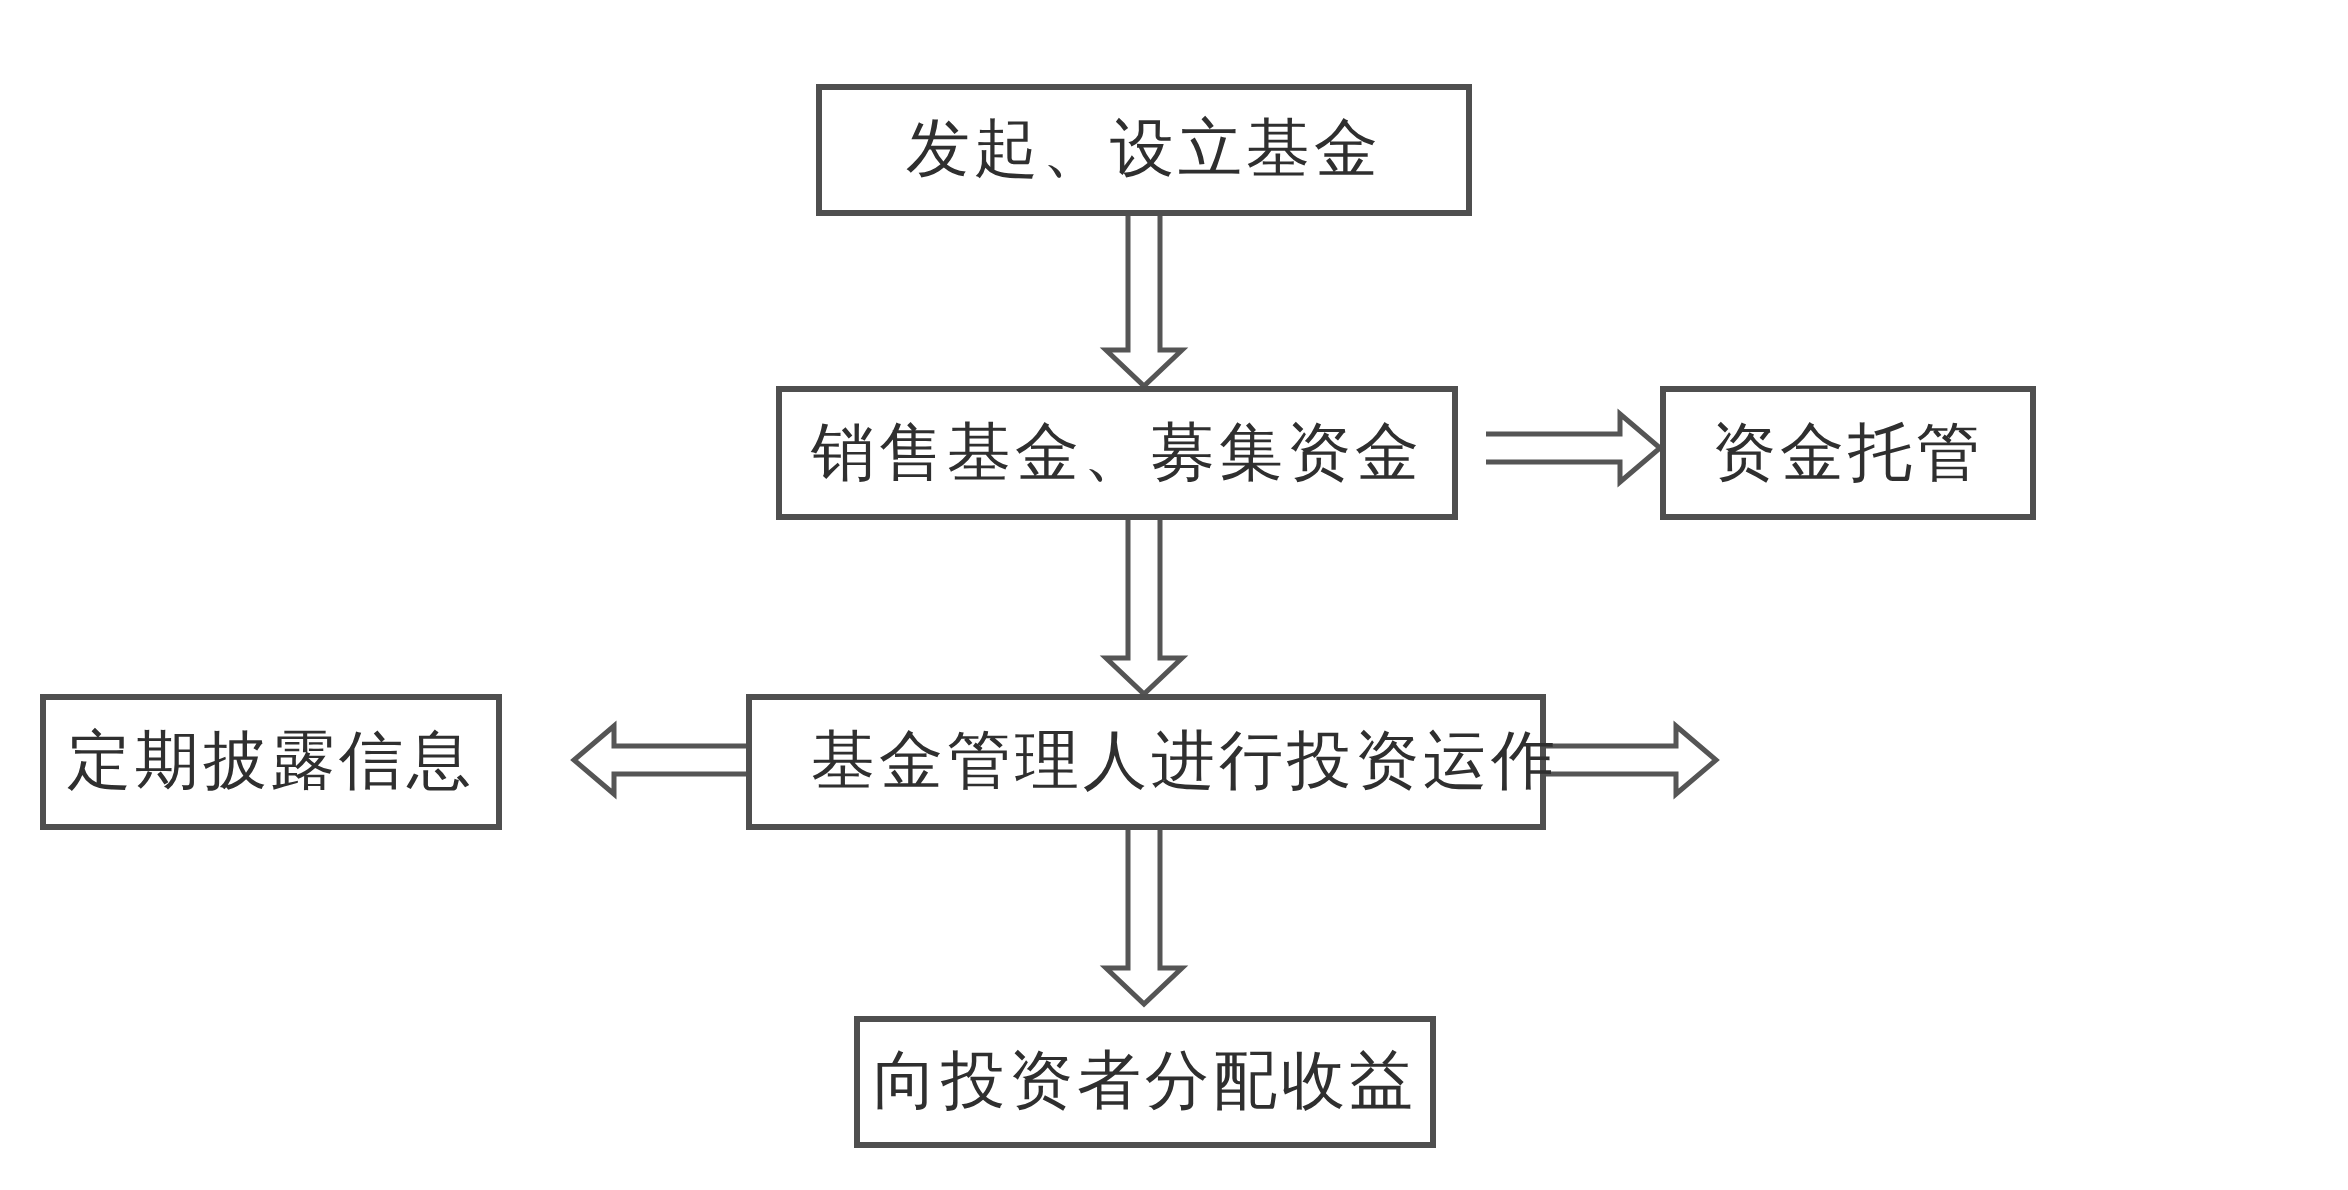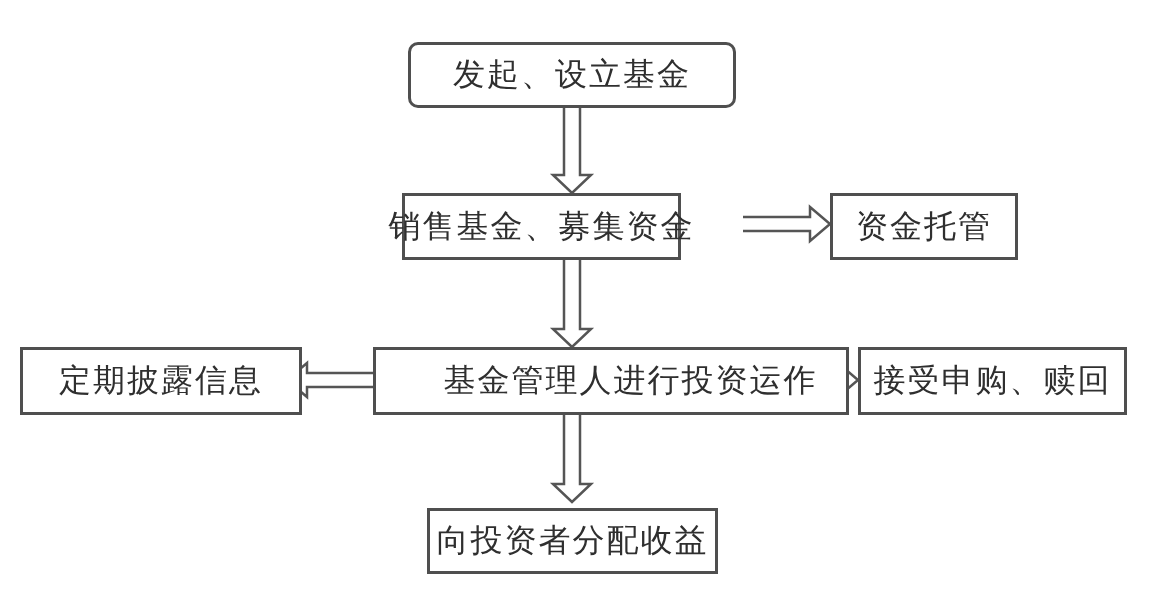--- a/index.html
+++ b/index.html
@@ -52,27 +52,26 @@
   <svg id="arrow-layer" viewBox="0 0 1174 595" xmlns="http://www.w3.org/2000/svg">
 
     <path class="arrow" d="M 564,108 L 564,175 L 553,175 L 572,193 L 591,175 L 580,175 L 580,108"></path>
     <path class="arrow" d="M 564,260 L 564,329 L 553,329 L 572,347 L 591,329 L 580,329 L 580,260"></path>
     <path class="arrow" d="M 564,415 L 564,484 L 553,484 L 572,502 L 591,484 L 580,484 L 580,415"></path>
     <path class="arrow" d="M 743,217 L 810,217 L 810,207 L 830,224 L 810,241 L 810,231 L 743,231"></path>
     <path class="arrow" d="M 773,373 L 838,373 L 838,363 L 858,380 L 838,397 L 838,387 L 773,387"></path>
     <path class="arrow" d="M 373,373 L 307,373 L 307,363 L 287,380 L 307,397 L 307,387 L 373,387"></path>
   </svg>
 
-  <div class="node" style="left:408px; top:42px;  width:328px; height:66px;border-radius:10px;">发起、设立基金</div>
+  <div class="node" style="left:408px; top:42px;  width:328px; height:66px;">发起、设立基金</div>
 
-  <div class="node" style="left:402px; top:193px; width:279px; height:67px;">销售基金、募集资金</div>
+  <div class="node" style="left:388px; top:193px; width:341px; height:67px;">销售基金、募集资金</div>
 
   <div class="node" style="left:830px; top:193px; width:188px; height:67px;font-family:Liberation Serif, serif;">资金托管</div>
 
-  <div class="node" style="left:373px; top:347px; width:476px; height:68px;padding-left:39px;">基金管理人进行投资运作</div>
+  <div class="node" style="left:373px; top:347px; width:400px; height:68px;padding-left:39px;">基金管理人进行投资运作</div>
 
-  <div class="node" style="left:20px;  top:347px; width:282px; height:68px;">定期披露信息</div>
+  <div class="node" style="left:20px;  top:347px; width:231px; height:68px;">定期披露信息</div>
 
-  <div class="node" style="left:858px; top:347px; width:269px; height:68px;">接受申购、赎回</div>
 
   <div class="node" style="left:427px; top:508px; width:291px; height:66px;">向投资者分配收益</div>
 
 </div>
 
 </body></html>

